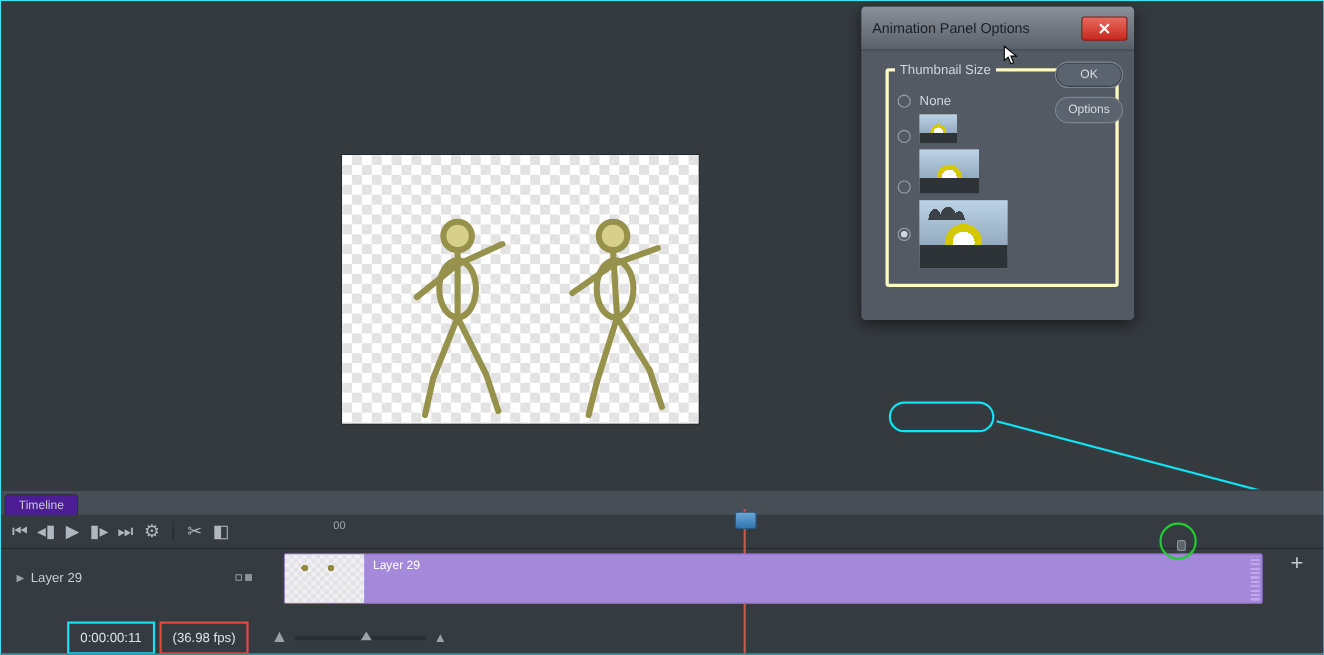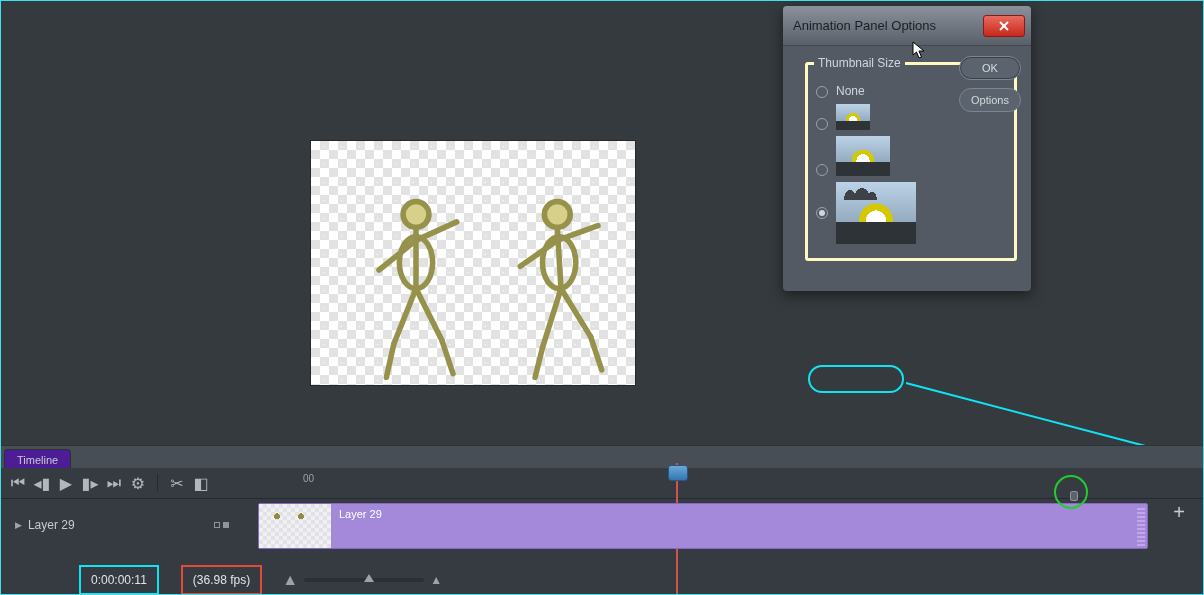--- a/index.html
+++ b/index.html
@@ -103,21 +103,21 @@
   .clip .cliplabel{ color:#fff; font-size:11px; padding:4px 8px; }
   .clip .striped{ position:absolute; right:2px; top:2px; bottom:2px; width:8px;
     background:repeating-linear-gradient(0deg,#c0a8ea 0 2px,#a488d9 2px 4px); }
 
   .endmark { position:absolute; top:-8px; height:10px; width:8px; border:1px solid #8d949c; border-radius:2px; background:#5c636b; }
   .endring { position:absolute; width:34px; height:34px; border:2px solid #1ecf2f; border-radius:50%; pointer-events:none; }
 
   .addbtn { position:absolute; right:14px; top:4px; width:20px; height:20px; color:#c7ccd2; font-size:20px; line-height:18px; text-align:center; }
 
   .bottom-row { position:absolute; bottom:3px; left:0; right:0; height:22px; display:flex; align-items:center; }
-  .tcbox { border:2px solid; padding:6px 10px; font-size:12px; margin-left:22px; }
+  .tcbox { border:2px solid; padding:6px 10px; font-size:12px; margin-left:4px; }
   .tcbox.cy { border-color:#10e3f4; color:#dfe4e9; }
   .tcbox.rd { border-color:#e24a3b; color:#dfe4e9; }
   .zoom { margin-left:20px; width:160px; height:14px; display:flex; align-items:center; gap:6px; color:#9ba2aa; }
   .zoom .bar { flex:1; height:4px; background:#2b3035; border-radius:2px; position:relative; }
   .zoom .bar::after { content:""; position:absolute; left:50%; top:-4px; width:0;height:0;
      border-left:5px solid transparent;border-right:5px solid transparent;border-bottom:8px solid #9ba2aa;}
 
   
   .cursor { position:absolute; left:911px; top:40px; font-size:16px; color:#fff; text-shadow:0 0 2px #000; pointer-events:none; }
 </style>

